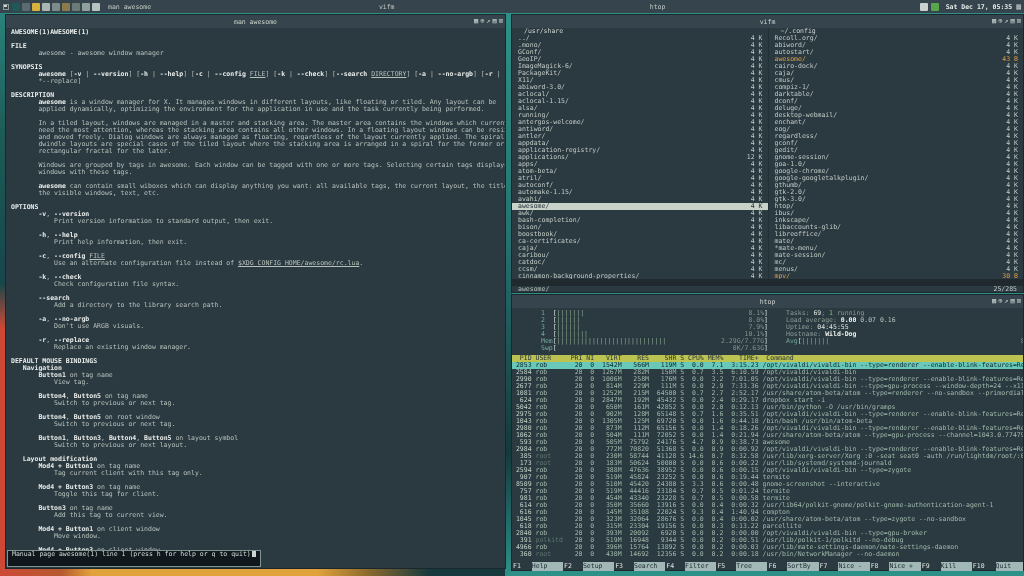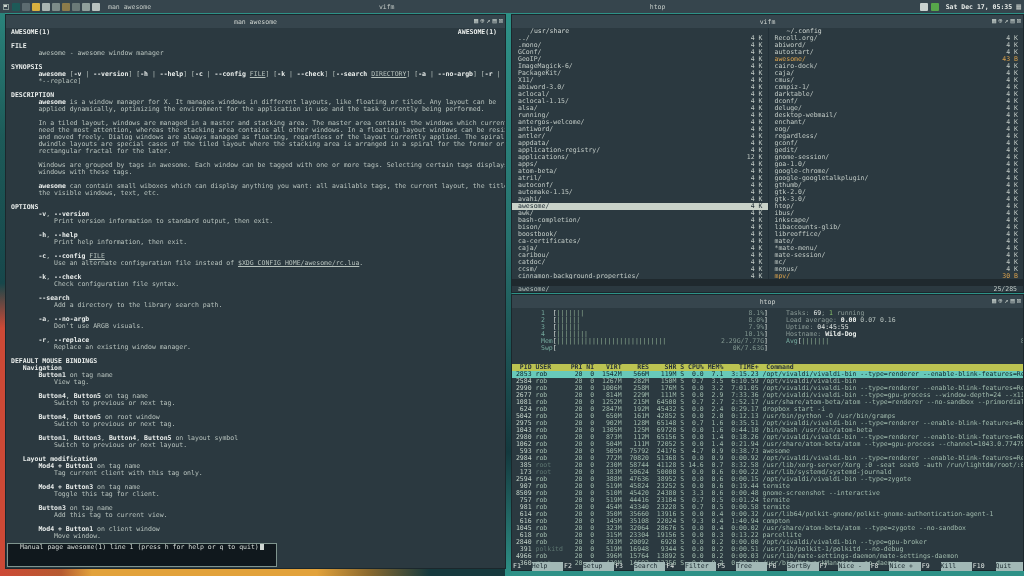--- a/index.html
+++ b/index.html
@@ -33,56 +33,56 @@
   .window { position:absolute; background:#2b3940; border:1px solid #1b272c; }
   .titlebar { height:13px; background:#36454d; display:flex; align-items:center; position:relative; }
   .tb-title { position:absolute; left:0; right:0; text-align:center; font-size:6.5px; color:#cdd3cf; }
   .tb-icons { position:absolute; right:2px; top:0; height:13px; display:flex; align-items:center; gap:2px; }
   .tb-icon { font-size:7px; color:#b9c3c0; line-height:13px; }
 
   
   #man-win { left:5px; top:14px; width:501px; height:555px; }
   .man-content { position:relative; height:541px; overflow:hidden; padding:1px 0 0 5px;
     font-size:6.5px; line-height:7px; color:#b6c1bc; }
-  .man-header { display:flex; justify-content:space-between; padding-right:8px; height:7px; }
+  .man-header { display:flex; justify-content:flex-start; padding-right:8px; height:7px; }
   .man-body div { height:7px; white-space:pre; }
   .man-body .b, .man-header span { font-weight:bold; color:#eaeeec; }
   .man-body .u { text-decoration:underline; }
   .man-status { position:absolute; left:1px; bottom:2px; display:inline-block;
-    background:#10181d; border:1px solid #7f948e; color:#d4dad6; padding:0 12px; height:24px; line-height:7px; white-space:pre; }
+    background:#10181d; border:1px solid #7f948e; color:#d4dad6; padding:0 4px; height:17px; line-height:7px; white-space:pre; }
   .man-status .cur { display:inline-block; width:4px; height:6px; background:#cfd6d2; vertical-align:middle; margin-left:1px; }
 
   
   #vifm-win { left:511px; top:14px; width:513px; height:279px; }
   .vifm-content { position:relative; height:265px; font-size:6.5px; line-height:7px; color:#c2cbc6; overflow:hidden; }
   .panes { display:flex; height:251px; }
   .pane { width:50%; overflow:hidden; }
   .pane + .pane { border-left:1px solid #223038; }
-  .pane-path { padding-left:18px; height:7px; white-space:pre; color:#cfd6d2; }
+  .pane-path { padding-left:12px; height:7px; white-space:pre; color:#cfd6d2; }
   .vrow { display:flex; justify-content:space-between; height:7px; padding:0 5px 0 6px; white-space:pre; }
   .vrow.cursor { background:#c9d2c9; color:#212e35; }
   .vrow.accent { color:#d9a04a; }
   .vifm-status { position:absolute; left:0; bottom:7px; width:100%; height:7px; background:#1f292e; color:#b6c1bc; white-space:pre; }
   .vifm-status span { position:absolute; }
   .vifm-pos { position:absolute; right:6px; bottom:0; height:7px; color:#c2cbc6; }
 
   
   #htop-win { left:511px; top:294px; width:513px; height:277px; }
   .htop-content { position:relative; height:263px; font-size:6.5px; line-height:7px; overflow:hidden; }
   .meters { position:relative; height:44px; padding-top:2px;margin-left:26px; }
   .m-left { position:absolute; left:3px; top:2px; }
   .m-right { position:absolute; left:248px; top:2px; width:262px; }
   .m-line { height:7px; white-space:pre; }
   .m-label { color:#74a89c; }
   .m-brk { color:#dfe5e1; }
   .m-bar { color:#8fae92; }
   .m-pct { color:#7f948e; }
   .lbl { color:#8a9a96; } .val { color:#dfe5e1; } .valb { color:#eef2ef; font-weight:bold; }
   .val2 { color:#b9c4bf; } .grn { color:#86c06a; }
-  .htop-header { height:7px; background:#bcc351; color:#29343a; white-space:pre; font-weight:bold; margin-top:12px; }
+  .htop-header { height:7px; background:#bcc351; color:#29343a; white-space:pre; font-weight:normal; margin-top:3px; }
   .htop-rows { }
   .prow { height:7px; white-space:pre; color:#9fb9ab; overflow:hidden; }
   .prow .pid { color:#c3d2c8; }
   .prow .udim { color:#5d7570; }
   .prow.sel { background:#68c9ba; }
   .prow.sel, .prow.sel .pid, .prow.sel .udim { color:#0f262b; }
   .fkeys { position:absolute; left:0; bottom:0; width:100%; height:9px; display:flex; }
   .fkey { flex:1; display:flex; height:9px; }
   .fkey .k { color:#dfe5e1; padding:1px 11px 0 1px; }
   .fkey .lab { flex:1; background:#a2b8b6; color:#1c2a30; padding-top:1px; white-space:pre; overflow:hidden; }

